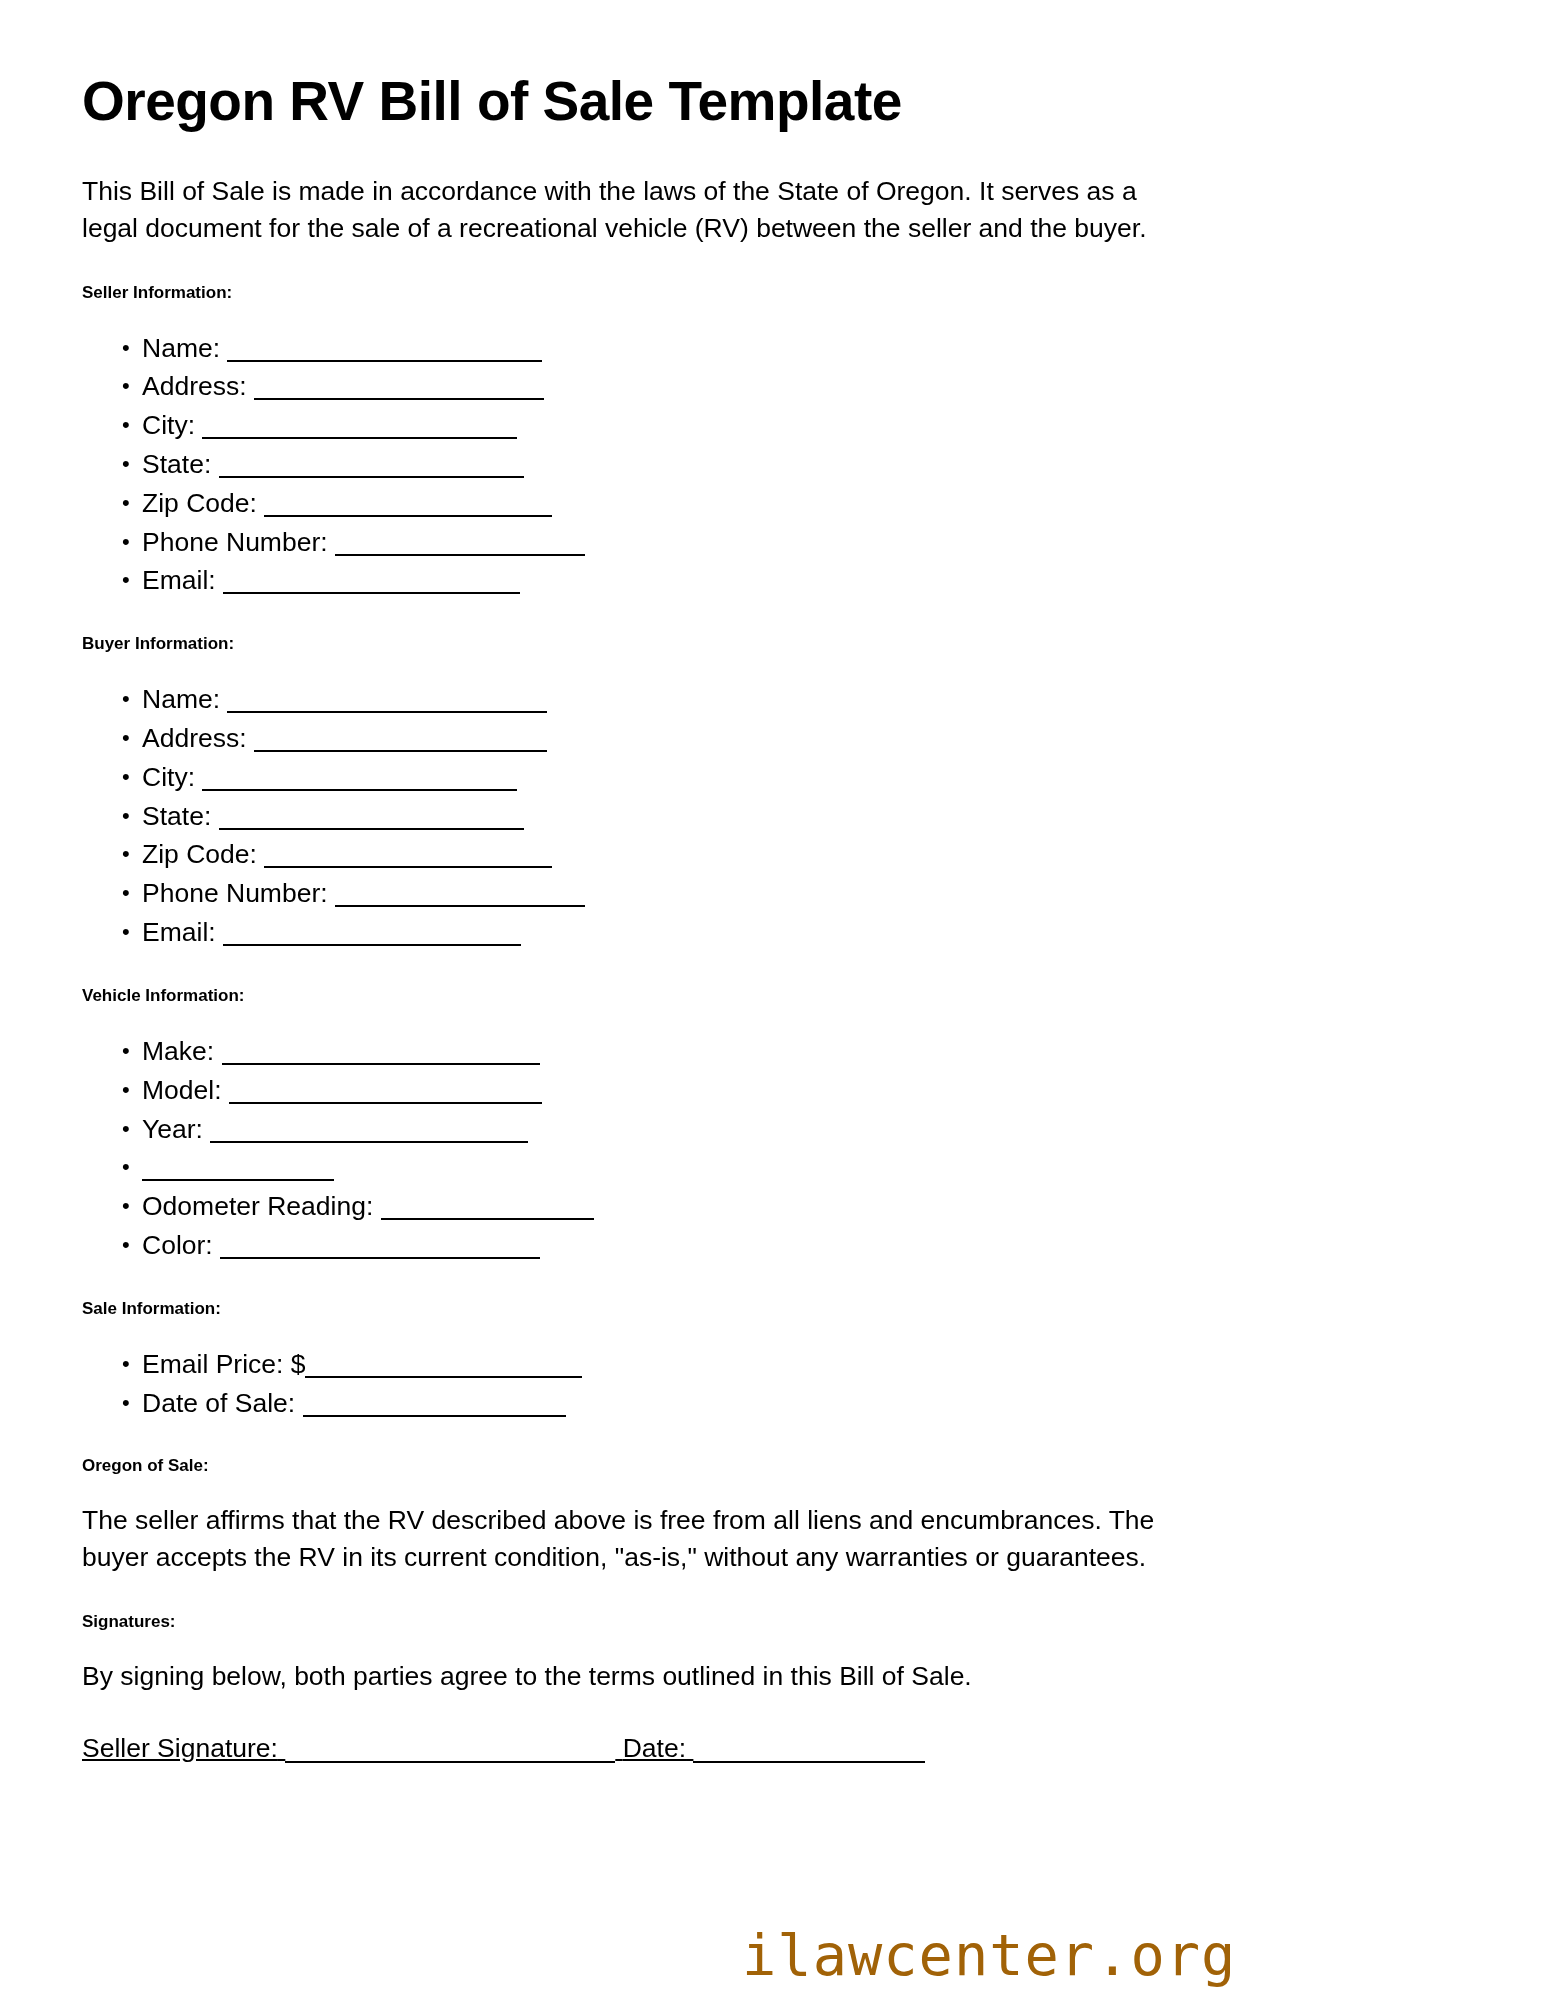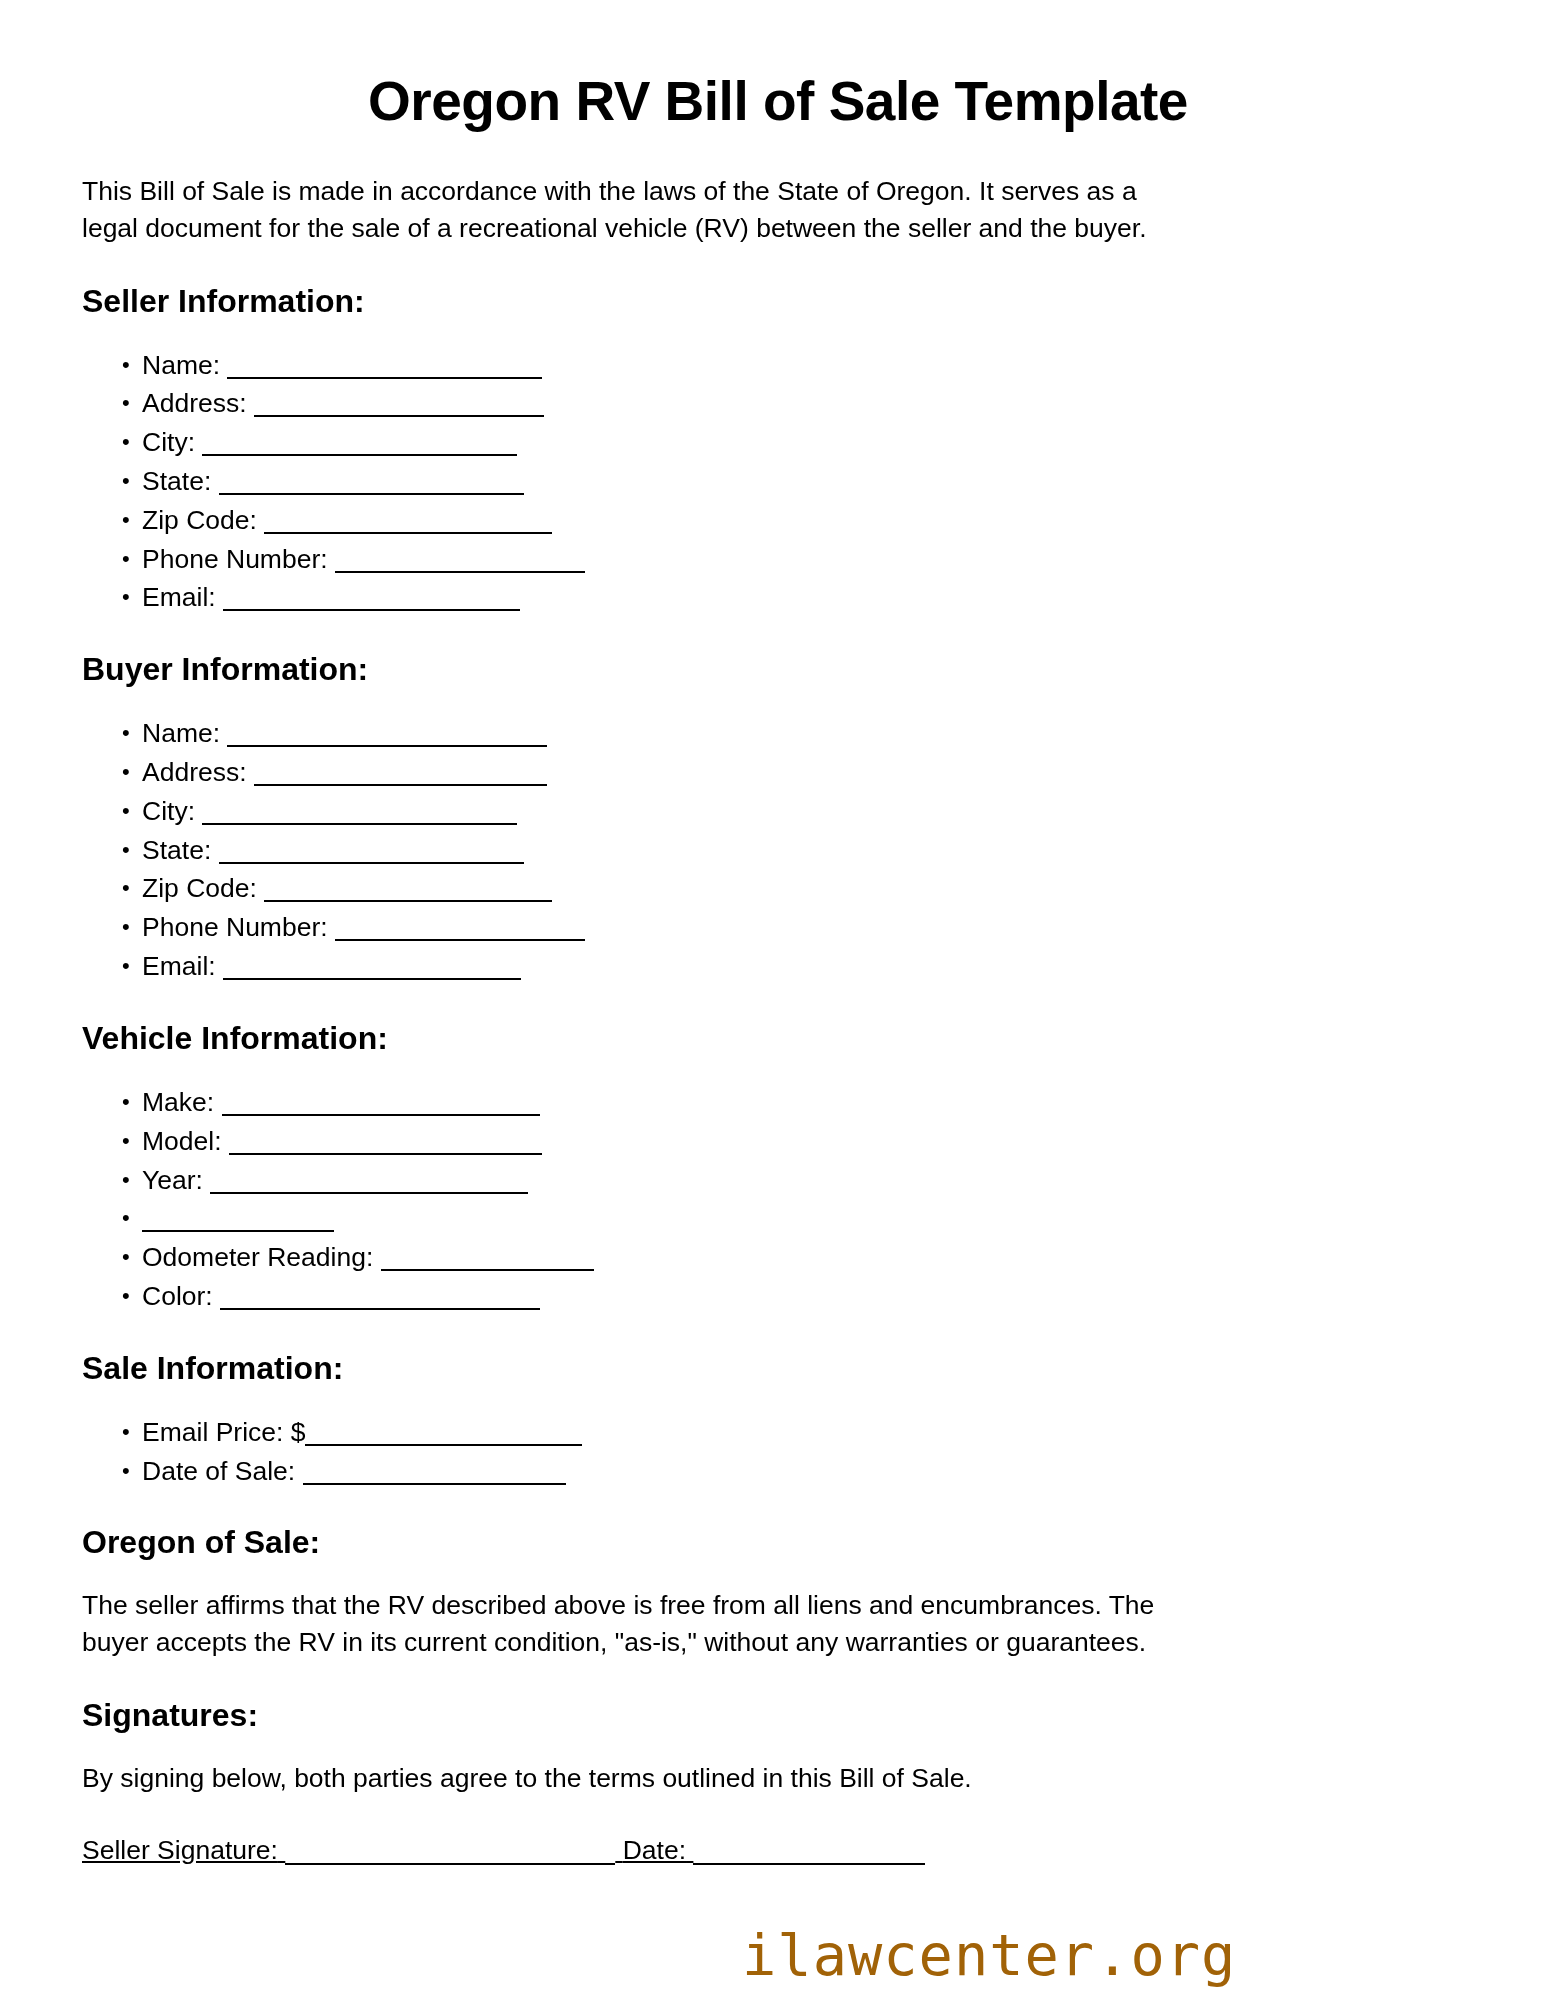--- a/index.html
+++ b/index.html
@@ -22,30 +22,29 @@
     box-sizing: border-box;
     padding: 72px 80px 0 82px;
   }
   .doc-title {
     font-size: 55px;
     font-weight: bold;
     letter-spacing: -0.5px;
     line-height: 1.08;
     margin: 0 0 42px 0;
     white-space: nowrap;
-    text-align: center;
   }
   .para {
     font-size: 26.5px;
     line-height: 1.38;
     margin: 0 0 36px 0;
     max-width: 1090px;
   }
   .section-heading {
-    font-size: 32px;
+    font-size: 17px;
     font-weight: bold;
     margin: 0 0 26px 0;
   }
   ul.field-list {
     list-style: none;
     margin: 0 0 34px 0;
     padding: 0;
   }
   ul.field-list li {
     font-size: 26.5px;

